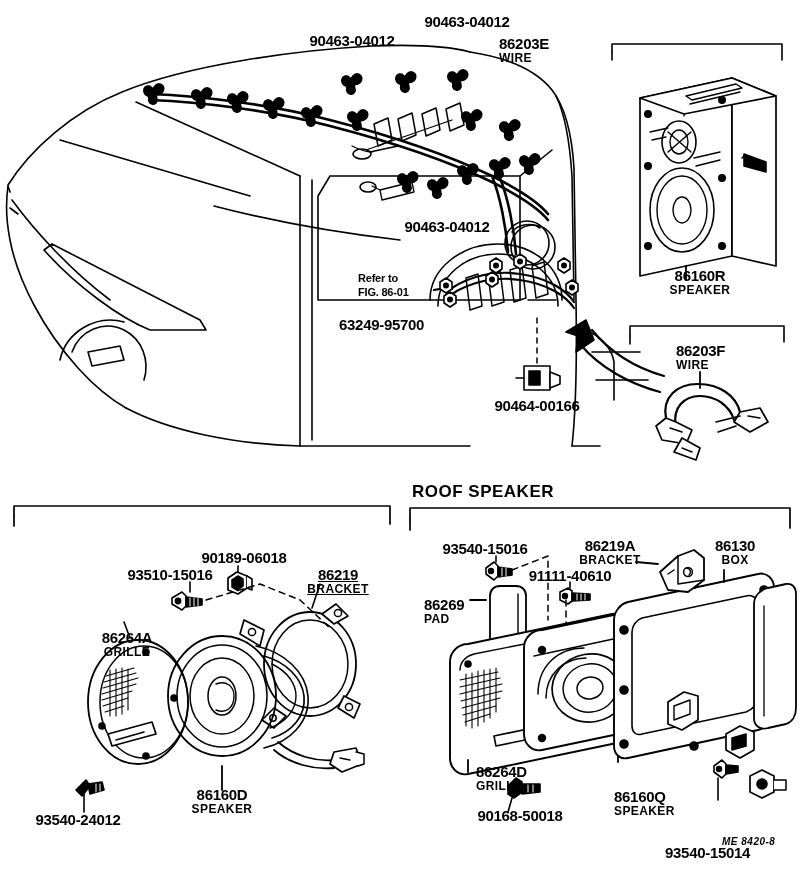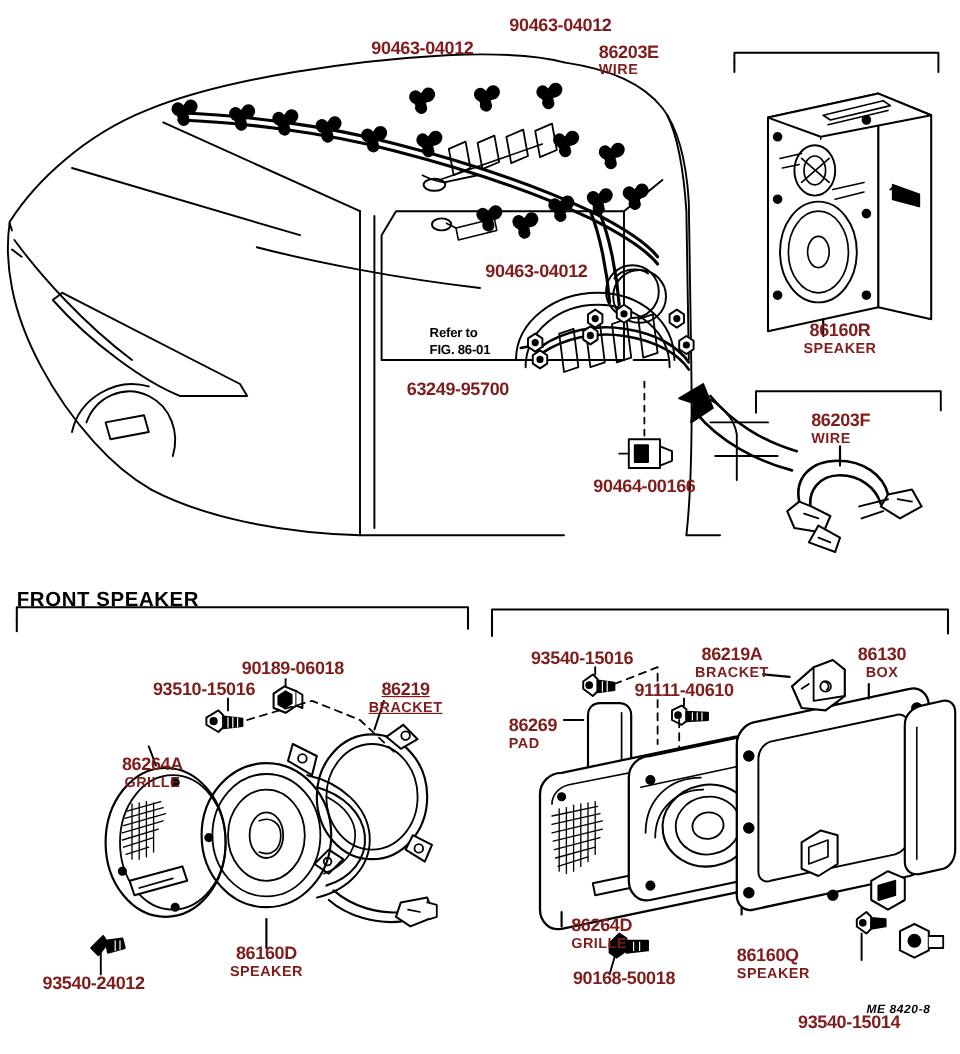--- a/index.html
+++ b/index.html
@@ -10,21 +10,21 @@
     color:#000;
   }
   #sheet{position:absolute;inset:0;width:800px;height:878px;}
   svg{display:block;}
 
   
   .lbl{
     position:absolute;
     font-family:"Liberation Sans","DejaVu Sans",sans-serif;
     font-weight:bold;
-    color:#7f1d1d;
+    color:#000000;
     white-space:nowrap;
     line-height:1.0;
     letter-spacing:-0.2px;
   }
   .lbl .pn{font-size:15px;display:block;letter-spacing:-0.3px;}
   .lbl .sub{font-size:12px;display:block;letter-spacing:0.4px;margin-top:1px;}
   .lbl.ctr{text-align:center;transform:translateX(-50%);}
 
   .refbox{
     position:absolute;font-weight:bold;font-size:11px;line-height:1.25;
@@ -525,22 +525,22 @@
   <div class="lbl ctr" style="left:700px;top:268px;">
     <span class="pn">86160R</span>
     <span class="sub">SPEAKER</span>
   </div>
 
   <div class="lbl" style="left:676px;top:343px;">
     <span class="pn">86203F</span>
     <span class="sub">WIRE</span>
   </div>
 
-  <div class="sect" style="left:14px;top:490px;">FRONT SPEAKER</div>
-
+
+  <div class="sect" style="left:412px;top:482px;">ROOF SPEAKER</div>
 
   <div class="lbl ctr" style="left:244px;top:550px;">
     <span class="pn">90189-06018</span>
   </div>
 
   <div class="lbl ctr" style="left:170px;top:567px;">
     <span class="pn">93510-15016</span>
   </div>
 
   <div class="lbl ctr" style="left:338px;top:567px;text-decoration:underline;">

